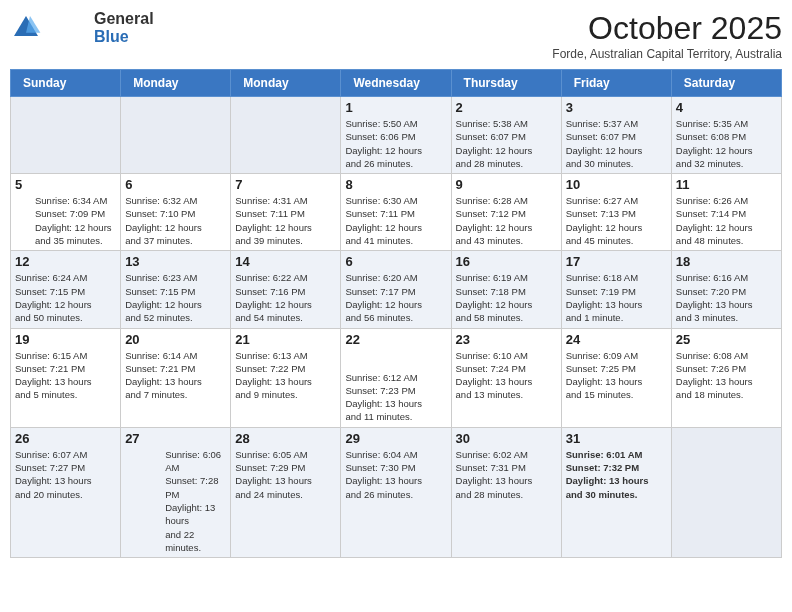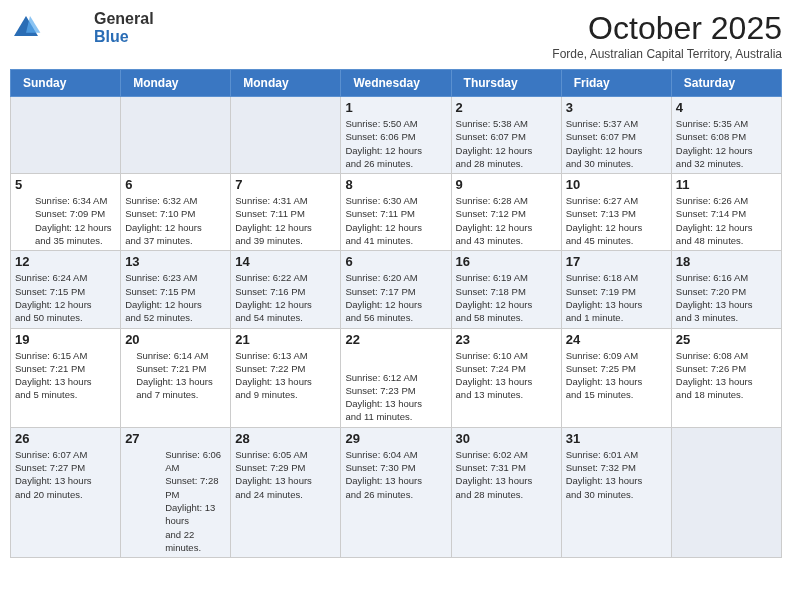--- a/index.html
+++ b/index.html
@@ -261,21 +261,21 @@
       <tr>
         <td>
           <div class="day-num">19</div>
           <div class="day-info" style="white-space: pre-line;">Sunrise: 6:15 AM
 Sunset: 7:21 PM
 Daylight: 13 hours
 and 5 minutes.</div>
         </td>
         <td>
           <div class="day-num">20</div>
-          <div class="day-info" style="white-space: pre-line; margin-left: 11px;">Sunrise: 6:14 AM
+          <div class="day-info" style="white-space: pre-line;">Sunrise: 6:14 AM
 Sunset: 7:21 PM
 Daylight: 13 hours
 and 7 minutes.</div>
         </td>
         <td>
           <div class="day-num">21</div>
           <div class="day-info" style="white-space: pre-line;">Sunrise: 6:13 AM
 Sunset: 7:22 PM
 Daylight: 13 hours
 and 9 minutes.</div>
@@ -340,21 +340,21 @@
         </td>
         <td>
           <div class="day-num">30</div>
           <div class="day-info" style="white-space: pre-line;">Sunrise: 6:02 AM
 Sunset: 7:31 PM
 Daylight: 13 hours
 and 28 minutes.</div>
         </td>
         <td>
           <div class="day-num">31</div>
-          <div class="day-info" style="white-space: pre-line;">Sunrise: 6:01 AM
+          <div class="day-info" style="white-space: pre-line; font-weight: bold;">Sunrise: 6:01 AM
 Sunset: 7:32 PM
 Daylight: 13 hours
 and 30 minutes.</div>
         </td>
         <td class="empty"></td>
       </tr>
     </tbody>
 </table>
 
 </body></html>

